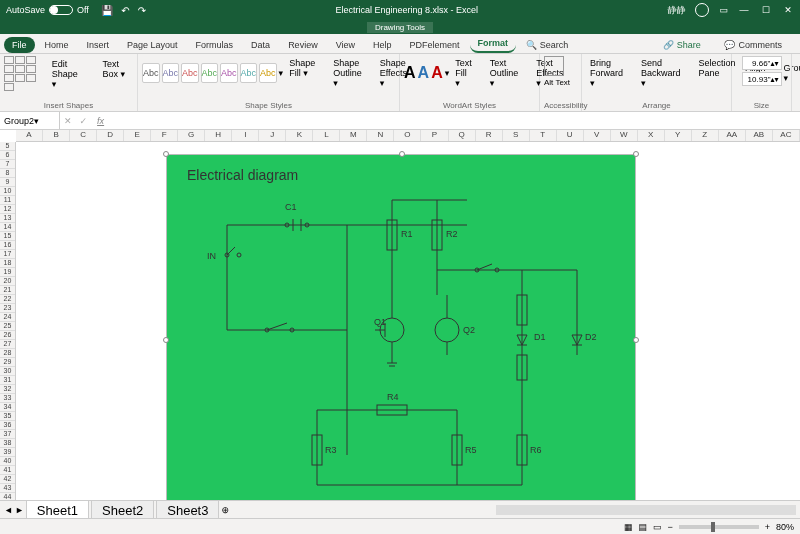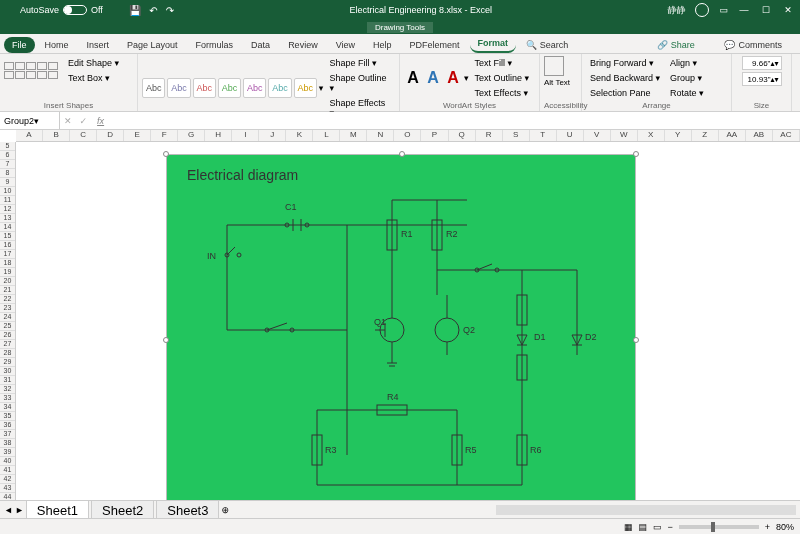--- a/index.html
+++ b/index.html
@@ -1,39 +1,39 @@
 <!DOCTYPE html>
 <html><head>
 <meta charset="utf-8">
 <style>
 * { box-sizing: border-box; margin: 0; padding: 0; font-family: "Segoe UI", Arial, sans-serif; user-select: none; }
 body { background: #fff; width: 800px; height: 534px; overflow: hidden; display: flex; flex-direction: column; font-size: 9px; }
 .titlebar { height: 20px; background: #185c37; display: flex; align-items: center; color: #fff; }
-.autosave { padding: 0 20px; display: flex; align-items: center; gap: 4px; }
+.autosave { padding: 0 6px; display: flex; align-items: center; gap: 4px; }
 .tog { width: 24px; height: 10px; border: 1px solid #fff; border-radius: 6px; position: relative; }
 .tog::after { content: ""; width: 8px; height: 8px; border-radius: 50%; background: #fff; position: absolute; top: 0; left: 0; }
 .qat { display: flex; gap: 8px; padding: 0 6px; align-items: center; }
 .qat span { font-size: 10px; }
 .title-center { flex: 1; text-align: center; }
 .title-right { display: flex; gap: 10px; padding: 0 6px; align-items: center; }
 .winbtn { width: 12px; text-align: center; }
 .contextbar { height: 14px; background: #185c37; display: flex; justify-content: center; align-items: center; color: #fff; font-size: 8px; }
 .contextbar .ctx { background: rgba(255,255,255,.15); padding: 1px 8px; }
 .tabbar { height: 20px; background: #f3f2f1; display: flex; align-items: end; padding: 0 4px; gap: 2px; border-bottom: 1px solid #d0d0d0; }
 .tab { padding: 3px 8px; color: #333; cursor: pointer; border-radius: 8px; }
 .tab.active { color: #217346; border-bottom: 2px solid #217346; font-weight: 600; }
-.tabbar .right { margin-left: auto; display: flex; gap: 14px; padding-right: 6px; }
+.tabbar .right { margin-left: auto; display: flex; gap: 8px; padding-right: 6px; }
 .share { color: #217346; }
 .ribbon { height: 58px; background: #f3f2f1; display: flex; border-bottom: 1px solid #d0d0d0; }
 .group { border-right: 1px solid #ddd; padding: 2px 4px 1px; display: flex; flex-direction: column; justify-content: space-between; }
 .glabel { text-align: center; color: #666; font-size: 8px; padding-top: 1px; }
 .grow { display: flex; align-items: center; gap: 2px; }
 .shapepick { width: 58px; display: flex; flex-wrap: wrap; gap: 1px; }
 .shapepick span { width: 10px; height: 8px; border: 1px solid #999; }
-.btncol { display: flex; flex-direction: column; gap: 1px; }
+.btncol { display: flex; flex-direction: row; gap: 10px; }
 .btncol div { padding: 1px 3px; border: 1px solid transparent; }
 .stylebox { width: 24px; height: 20px; border: 1px solid #ccc; background: #fff; display: flex; align-items: center; justify-content: center; color: #555; border-radius: 2px; }
 .wastyle { width: 18px; height: 22px; display: flex; align-items: center; justify-content: center; font-size: 16px; font-weight: bold; }
 .sizebox { width: 40px; height: 14px; border: 1px solid #ccc; background: #fff; padding: 0 2px; display: flex; align-items: center; justify-content: flex-end; font-size: 8px; }
 .namebox-row { height: 18px; border-bottom: 1px solid #d0d0d0; display: flex; align-items: center; background: #fff; }
 .namebox { width: 60px; border-right: 1px solid #ccc; padding: 0 4px; height: 100%; display: flex; align-items: center; }
 .fx { padding: 0 6px; color: #888; font-style: italic; text-decoration: underline; }
 .sheet { flex: 1; position: relative; background: #fff; overflow: hidden; }
 .colhdr { position: absolute; top: 0; left: 16px; right: 0; height: 12px; background: #f3f2f1; border-bottom: 1px solid #ccc; display: flex; }
 .colhdr div { width: 28px; text-align: center; border-right: 1px solid #ddd; font-size: 8px; color: #444; }

